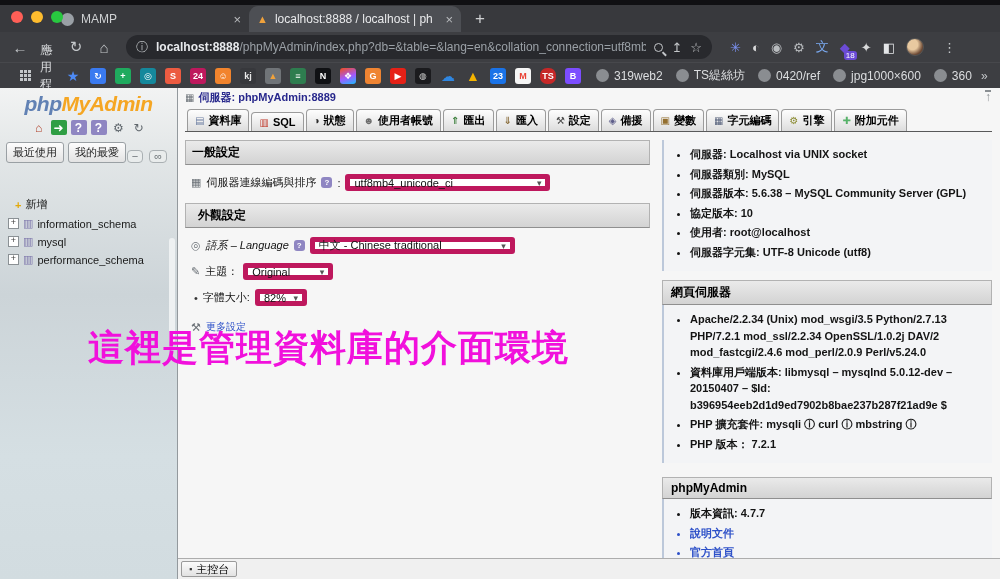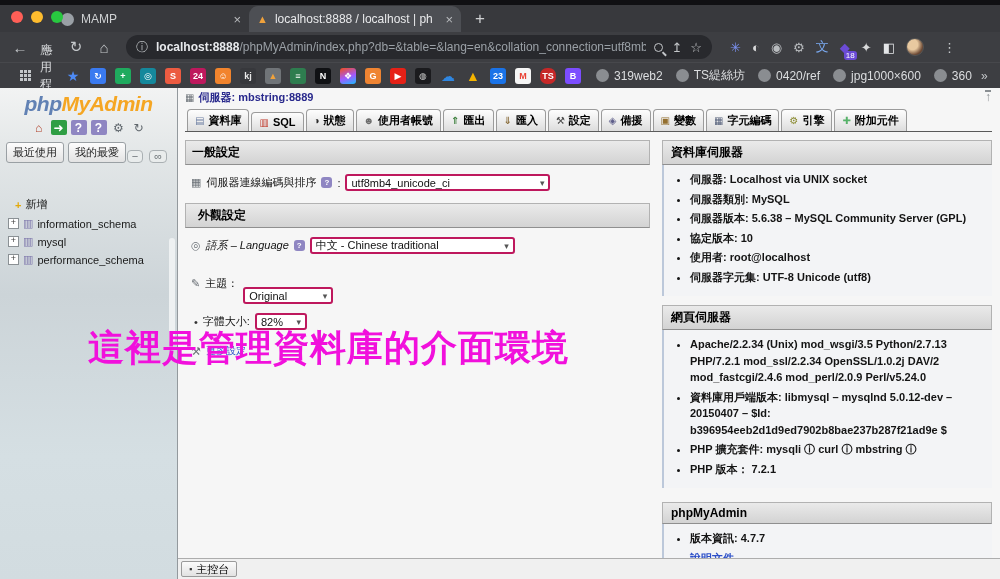--- a/index.html
+++ b/index.html
@@ -93,23 +93,23 @@
   .cols { display:flex; margin-top:8px; }
   .col-left { width:465px; flex:none; }
   .col-right { flex:1; margin-left:12px; }
 
   .sect-h { font-size:12px; font-weight:bold; color:#000; background:linear-gradient(#eaeaea,#d3d3d3); border:1px solid #b2b2b2; border-bottom:1px solid #8f8f8f; padding:3px 6px; }
   .row { display:flex; align-items:center; gap:5px; font-size:11px; color:#111; margin:9px 0 0 6px; }
   .row .help { color:#fff; background:#8f86c2; border-radius:3px; font-size:8px; width:11px; height:11px; display:inline-flex; align-items:center; justify-content:center; font-weight:bold; }
   .row .ric { font-size:11px; color:#6a7076; }
   .ric-brush { color:#c06515; }
   .em { font-style:italic; }
-  .select { display:inline-flex; align-items:center; justify-content:space-between; background:#fff; border:2px solid #be185d; border-radius:3px; font-size:11px; padding:1px 4px; height:17px; }
+  .select { display:inline-flex; align-items:center; justify-content:space-between; background:#fff; border:5px solid #be185d; border-radius:3px; font-size:11px; padding:1px 4px; height:17px; }
   .select .caret { color:#555; font-size:9px; margin-left:6px; }
-  .w205 { width:205px; } .w90 { width:90px;margin-top:24px; } .w52 { width:52px; }
+  .w205 { width:205px; } .w90 { width:90px; } .w52 { width:52px; }
   .bullet { color:#333; margin-left:3px; }
   .more-row { margin-top:14px; }
   .more-link { color:#2d50c8; text-decoration:none; font-size:10px; }
   .mt10 { margin-top:12px;padding-left:12px; }
 
   .panel-h { font-size:12px; font-weight:bold; background:linear-gradient(#eaeaea,#d3d3d3); border:1px solid #b2b2b2; border-bottom:1px solid #8f8f8f; padding:3px 8px; }
   .panel-body { background:#f3f4f6; border-left:2px solid #bcc8da; padding:6px 6px 8px 0; margin-bottom:9px; }
   .panel-body ul { margin-left:26px; font-size:11px; color:#141414; line-height:1.5;font-weight:bold; }
   .panel-body li { margin-bottom:3px; }
   .panel-body li.link { color:#2d50c8; }
@@ -313,21 +313,21 @@
           <span class="gi db-ic">▥</span>
           <span>performance_schema</span>
         </li>
       </ul>
     <div class="side-scroll"></div>
   </div>
 
   <div class="content">
     <div class="breadcrumb">
       <span class="bc-ic">▦</span>
-      <span>伺服器: mbstring:8889</span>
+      <span>伺服器: phpMyAdmin:8889</span>
     </div>
     <span class="scrolltop">↑</span>
 
     <ul class="tabrow">
         <li class="">
           <span class="gi ic-db">▤</span>
           <span>資料庫</span>
         </li>
         <li class="">
           <span class="gi ic-sql">▥</span>
@@ -416,21 +416,20 @@
           </span>
         </div>
         <div class="row more-row">
           <span class="ric">⚒</span>
           <a class="more-link" href="#">更多設定</a>
         </div>
       </div>
 
       <div class="col-right">
         <div>
-          <div class="panel-h">資料庫伺服器</div>
           <div class="panel-body">
               <ul>
                 <li class="">伺服器: Localhost via UNIX socket</li>
                 <li class="">伺服器類別: MySQL</li>
                 <li class="">伺服器版本: 5.6.38 – MySQL Community Server (GPL)</li>
                 <li class="">協定版本: 10</li>
                 <li class="">使用者: root@localhost</li>
                 <li class="">伺服器字元集: UTF-8 Unicode (utf8)</li>
               </ul>
             </div>

